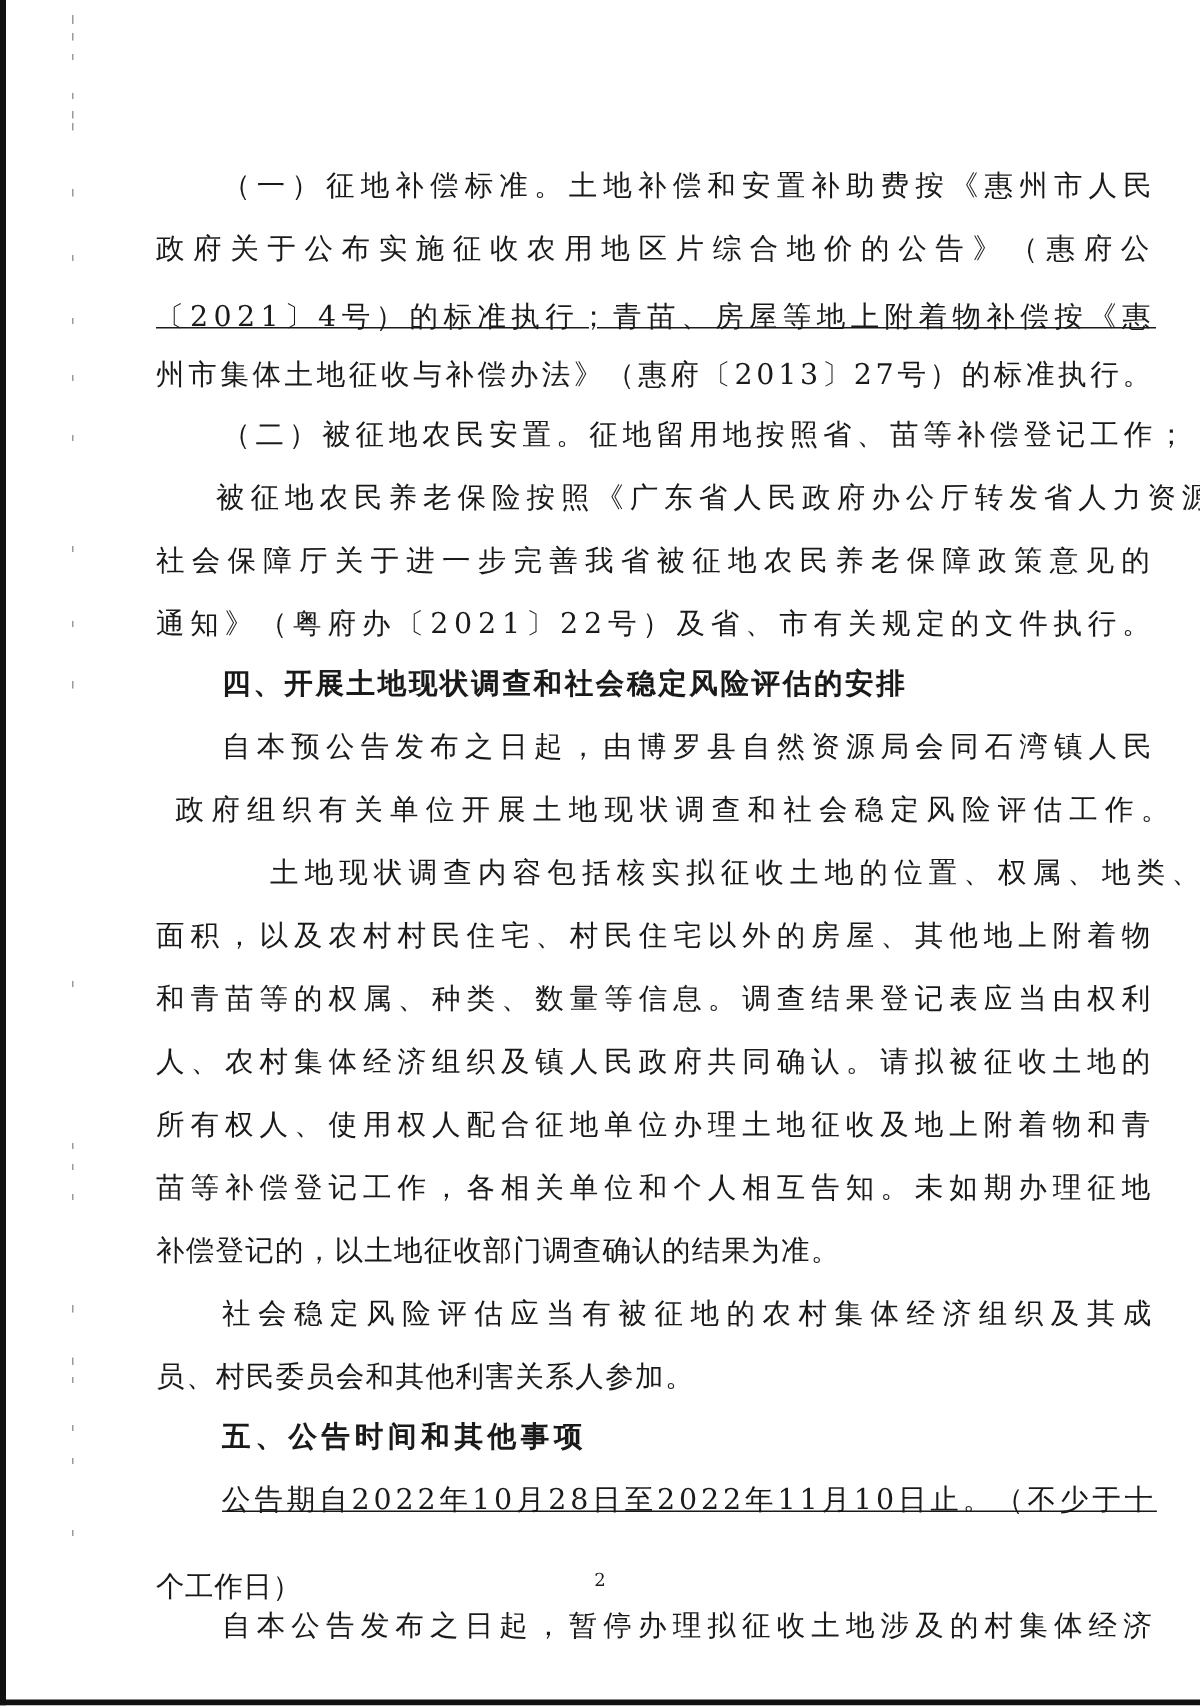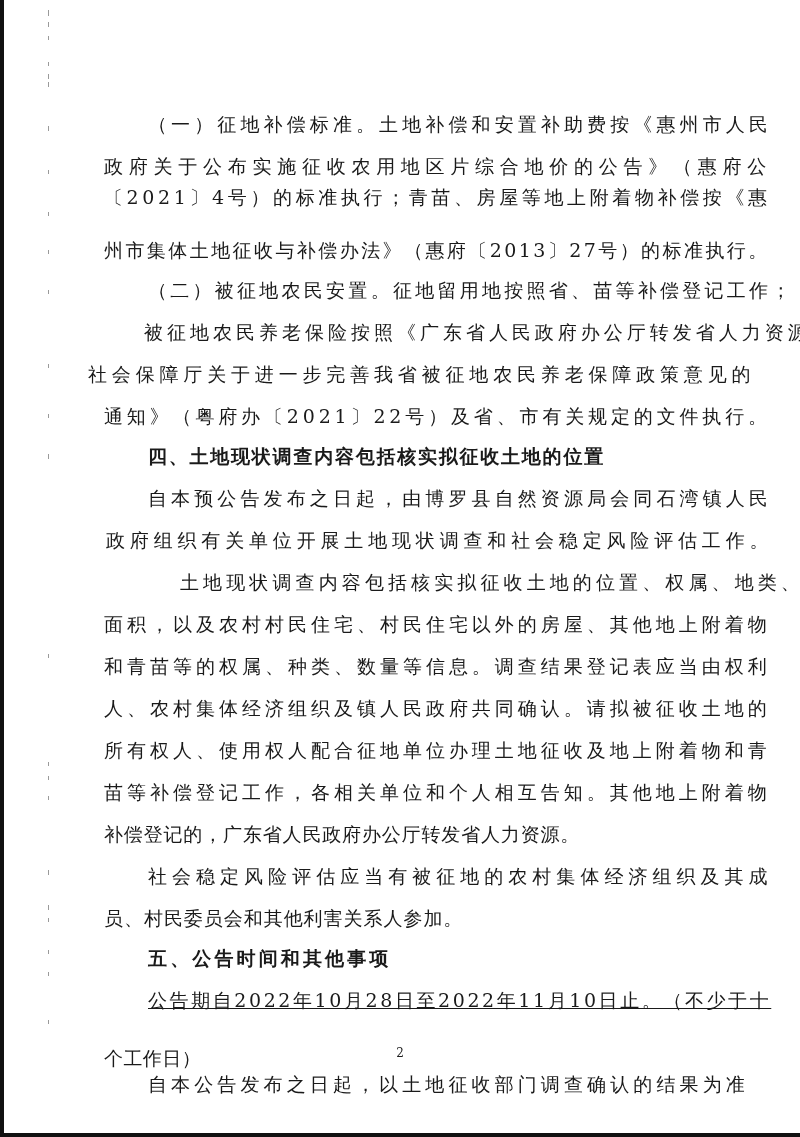--- a/index.html
+++ b/index.html
@@ -62,39 +62,39 @@
   <span style="top:905px;height:5px"></span>
   <span style="top:918px;height:4px"></span>
   <span style="top:950px;height:4px"></span>
   <span style="top:972px;height:4px"></span>
   <span style="top:1020px;height:4px"></span>
 </div>
 
 <div id="doc">
   <div class="text-line" style="left: 148px; top: 112px; letter-spacing: 4.10949px;">（一）征地补偿标准。土地补偿和安置补助费按《惠州市人民</div>
   <div class="text-line" style="left: 104px; top: 154px; letter-spacing: 5.73912px;">政府关于公布实施征收农用地区片综合地价的公告》（惠府公</div>
-  <div class="text-line" style="left: 104px; top: 185px; letter-spacing: 3.62026px;">〔2021〕4号）的标准执行；青苗、房屋等地上附着物补偿按《惠</div>
+  <div class="text-line" style="left: 104px; top: 199px; letter-spacing: 3.62026px; text-decoration: underline;">〔2021〕4号）的标准执行；青苗、房屋等地上附着物补偿按《惠</div>
   <div class="text-line" style="left: 104px; top: 238px; letter-spacing: 2.42936px;">州市集体土地征收与补偿办法》（惠府〔2013〕27号）的标准执行。</div>
   <div class="text-line" style="left: 148px; top: 278px; letter-spacing: 3.26328px;">（二）被征地农民安置。征地留用地按照省、苗等补偿登记工作；</div>
   <div class="text-line" style="left: 104px; top: 320px; letter-spacing: 3.99213px; margin-left: 40px;">被征地农民养老保险按照《广东省人民政府办公厅转发省人力资源</div>
-  <div class="text-line" style="left: 88px; top: 362px; letter-spacing: 4.83471px;">社会保障厅关于进一步完善我省被征地农民养老保障政策意见的</div>
+  <div class="text-line" style="left: 104px; top: 362px; letter-spacing: 4.83471px;">社会保障厅关于进一步完善我省被征地农民养老保障政策意见的</div>
   <div class="text-line" style="left: 104px; top: 404px; letter-spacing: 3.8501px; text-align: center;">通知》（粤府办〔2021〕22号）及省、市有关规定的文件执行。</div>
-  <div class="text-line heading" style="left: 148px; top: 444px; letter-spacing: 1.7696px;">四、土地现状调查内容包括核实拟征收土地的位置</div>
+  <div class="text-line heading" style="left: 148px; top: 444px; letter-spacing: 1.7696px;">四、开展土地现状调查和社会稳定风险评估的安排</div>
   <div class="text-line" style="left: 148px; top: 486px; letter-spacing: 4.10949px;">自本预公告发布之日起，由博罗县自然资源局会同石湾镇人民</div>
-  <div class="text-line" style="left: 106px; top: 528px; letter-spacing: 4.83471px;">政府组织有关单位开展土地现状调查和社会稳定风险评估工作。</div>
+  <div class="text-line" style="left: 117px; top: 528px; letter-spacing: 4.83471px;">政府组织有关单位开展土地现状调查和社会稳定风险评估工作。</div>
   <div class="text-line" style="left: 148px; top: 570px; letter-spacing: 4.10949px; margin-left: 32px;">土地现状调查内容包括核实拟征收土地的位置、权属、地类、</div>
   <div class="text-line" style="left: 104px; top: 612px; letter-spacing: 3.99213px;">面积，以及农村村民住宅、村民住宅以外的房屋、其他地上附着物</div>
   <div class="text-line" style="left: 104px; top: 654px; letter-spacing: 3.99213px;">和青苗等的权属、种类、数量等信息。调查结果登记表应当由权利</div>
   <div class="text-line" style="left: 104px; top: 696px; letter-spacing: 3.99213px;">人、农村集体经济组织及镇人民政府共同确认。请拟被征收土地的</div>
   <div class="text-line" style="left: 104px; top: 738px; letter-spacing: 3.99213px;">所有权人、使用权人配合征地单位办理土地征收及地上附着物和青</div>
-  <div class="text-line" style="left: 104px; top: 780px; letter-spacing: 3.99213px;">苗等补偿登记工作，各相关单位和个人相互告知。其他地上附着物</div>
-  <div class="text-line" style="left: 104px; top: 822px; letter-spacing: 0.840897px;">补偿登记的，广东省人民政府办公厅转发省人力资源。</div>
+  <div class="text-line" style="left: 104px; top: 780px; letter-spacing: 3.99213px;">苗等补偿登记工作，各相关单位和个人相互告知。未如期办理征地</div>
+  <div class="text-line" style="left: 104px; top: 822px; letter-spacing: 0.840897px;">补偿登记的，以土地征收部门调查确认的结果为准。</div>
   <div class="text-line" style="left: 148px; top: 864px; letter-spacing: 5.02139px;">社会稳定风险评估应当有被征地的农村集体经济组织及其成</div>
   <div class="text-line" style="left: 104px; top: 906px; letter-spacing: 0.961632px;">员、村民委员会和其他利害关系人参加。</div>
   <div class="text-line heading" style="left: 148px; top: 946px; letter-spacing: 3.13324px;">五、公告时间和其他事项</div>
   <div class="text-line" style="left: 148px; top: 988px; letter-spacing: 2.58382px; text-decoration: underline;">公告期自2022年10月28日至2022年11月10日止。（不少于十</div>
   <div class="text-line" style="left: 104px; top: 1046px; letter-spacing: 0.40625px;">个工作日）</div>
-  <div class="text-line" style="left: 148px; top: 1072px; letter-spacing: 4.10949px;">自本公告发布之日起，以土地征收部门调查确认的结果为准</div>
+  <div class="text-line" style="left: 148px; top: 1072px; letter-spacing: 4.10949px;">自本公告发布之日起，暂停办理拟征收土地涉及的村集体经济</div>
 </div>
 
 <div class="page-number" style="top: 1046px;">2</div>
 
 <div class="bottom-edge"></div>
 
 </body></html>

